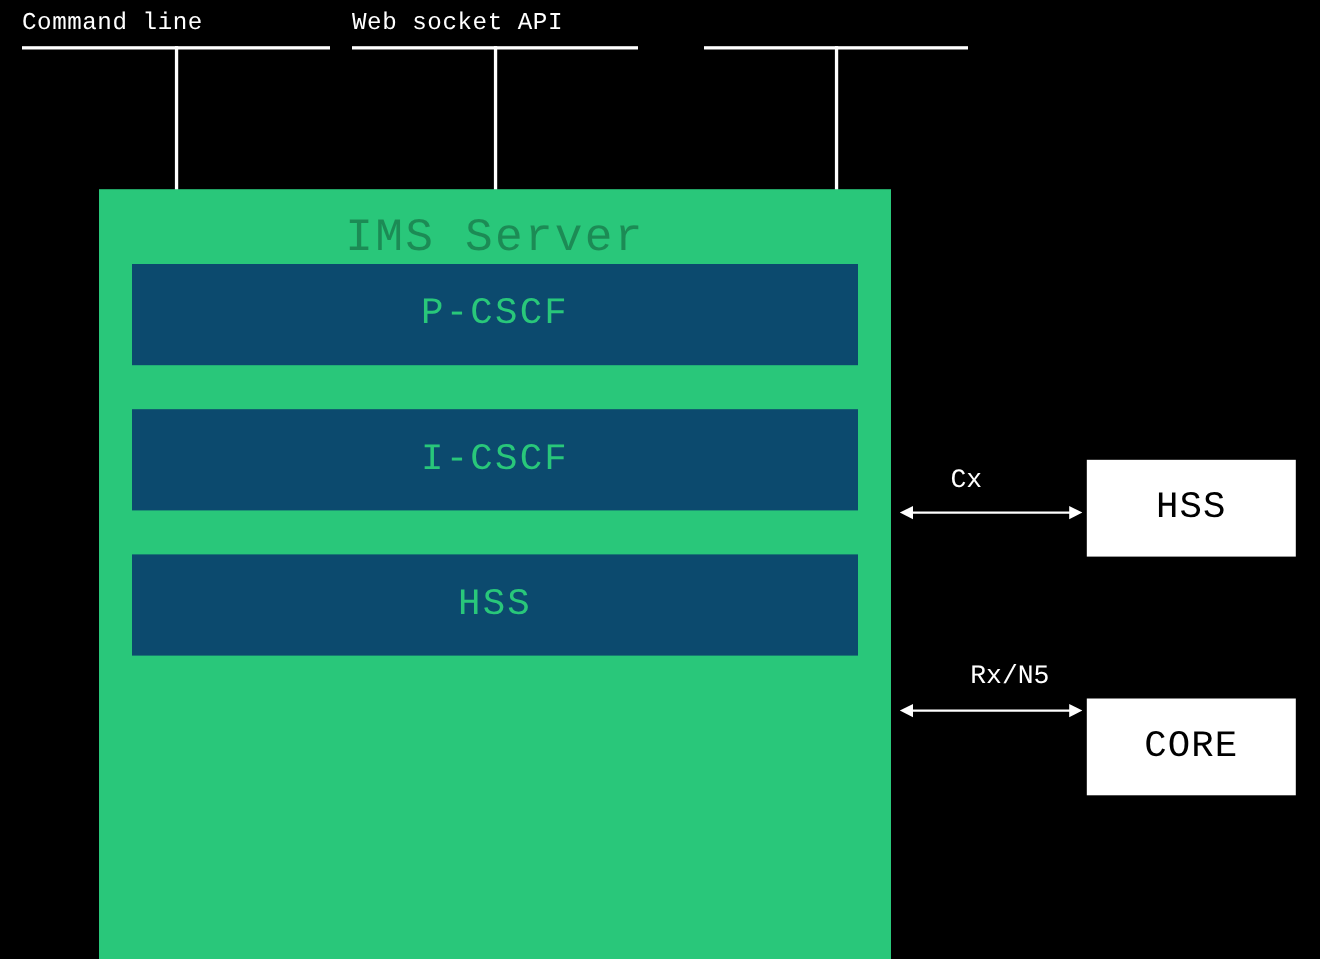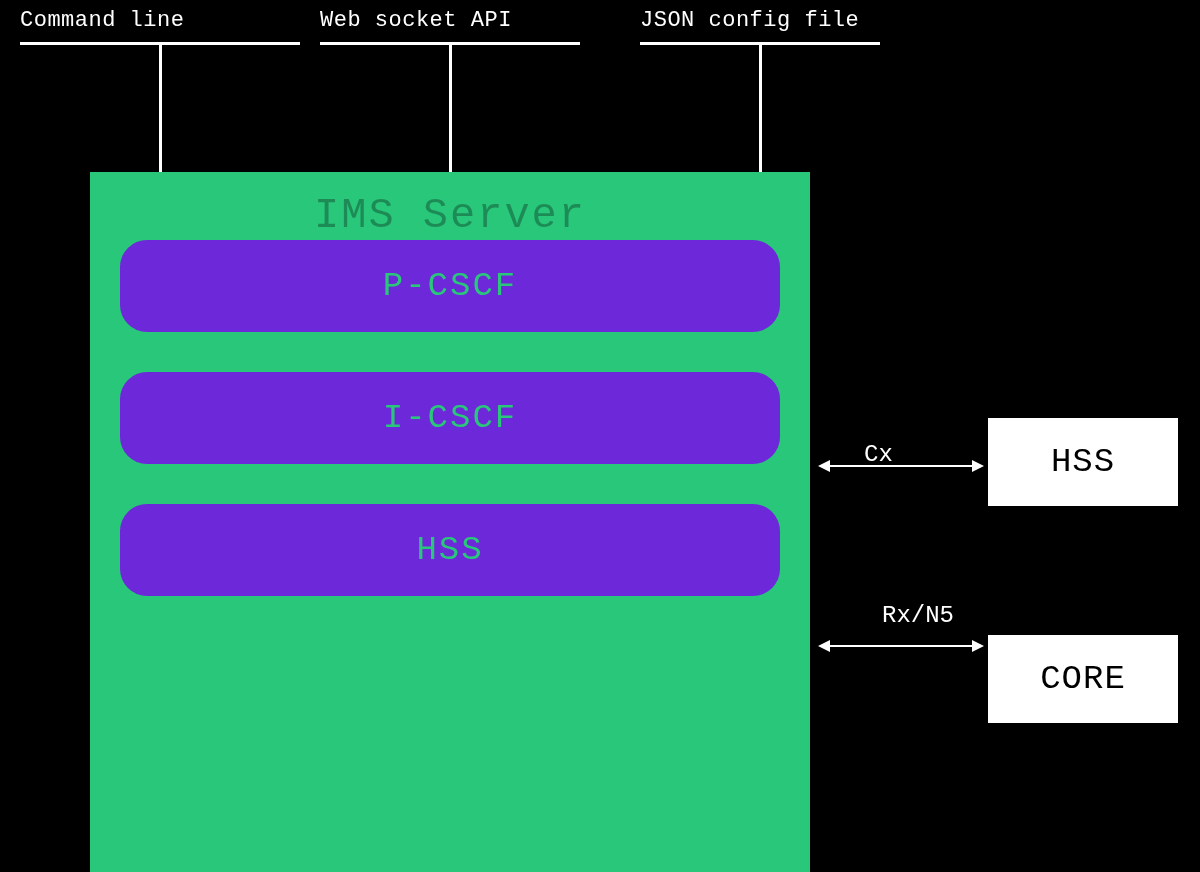--- a/index.html
+++ b/index.html
@@ -61,30 +61,29 @@
     padding-top: 20px;
   }
   .server-title {
     text-align: center;
     font-size: 42px;
     font-weight: 400;
     color: rgba(0,0,0,0.30);
     letter-spacing: 2px;
   }
   .module {
-    background: #6d28d9;
+    background: #0c4a6e;
     margin: 0 30px 40px 30px;
     height: 92px;
     display: flex;
     align-items: center;
     justify-content: center;
     font-size: 34px;
     color: #29c77a;
     letter-spacing: 2px;
-    border-radius: 27px;
   }
 
   
   .ext-box {
     position: absolute;
     background: #fff;
     color: #000;
     display: flex;
     align-items: center;
     justify-content: center;
@@ -112,21 +111,20 @@
     display: block;
   }
 </style>
 </head>
 <body>
 
 <div class="canvas">
 
   <div class="top-label" style="left:20px;">Command line</div>
   <div class="top-label" style="left:320px;text-align:center;">Web socket API</div>
-  <div class="top-label" style="left:640px;">JSON config file</div>
 
   <div class="top-conn" style="left:20px;  width:280px;">
     <div class="bar"></div>
       <div class="stem"></div>
   </div>
   <div class="top-conn" style="left:320px; width:260px;">
     <div class="bar"></div>
       <div class="stem"></div>
   </div>
   <div class="top-conn" style="left:640px; width:240px;">
@@ -134,21 +132,21 @@
       <div class="stem"></div>
   </div>
 
   <div class="server">
     <div class="server-title">IMS Server</div>
     <div class="module">P-CSCF</div>
     <div class="module">I-CSCF</div>
     <div class="module">HSS</div>
   </div>
 
-  <div class="iface-label" style="left:864px; top:441px;">Cx</div>
+  <div class="iface-label" style="left:864px; top:424px;">Cx</div>
   <div class="darrow" style="left:818px; top:456px; width:166px;">
     <svg viewBox="0 0 166 20" preserveAspectRatio="none">
       <line x1="8" y1="10" x2="158" y2="10" stroke="#fff" stroke-width="2"></line>
       <polygon points="0,10 12,4 12,16" fill="#fff"></polygon>
       <polygon points="166,10 154,4 154,16" fill="#fff"></polygon>
     </svg>
   </div>
   <div class="ext-box ext-hss">
     <span>HSS</span>
   </div>

